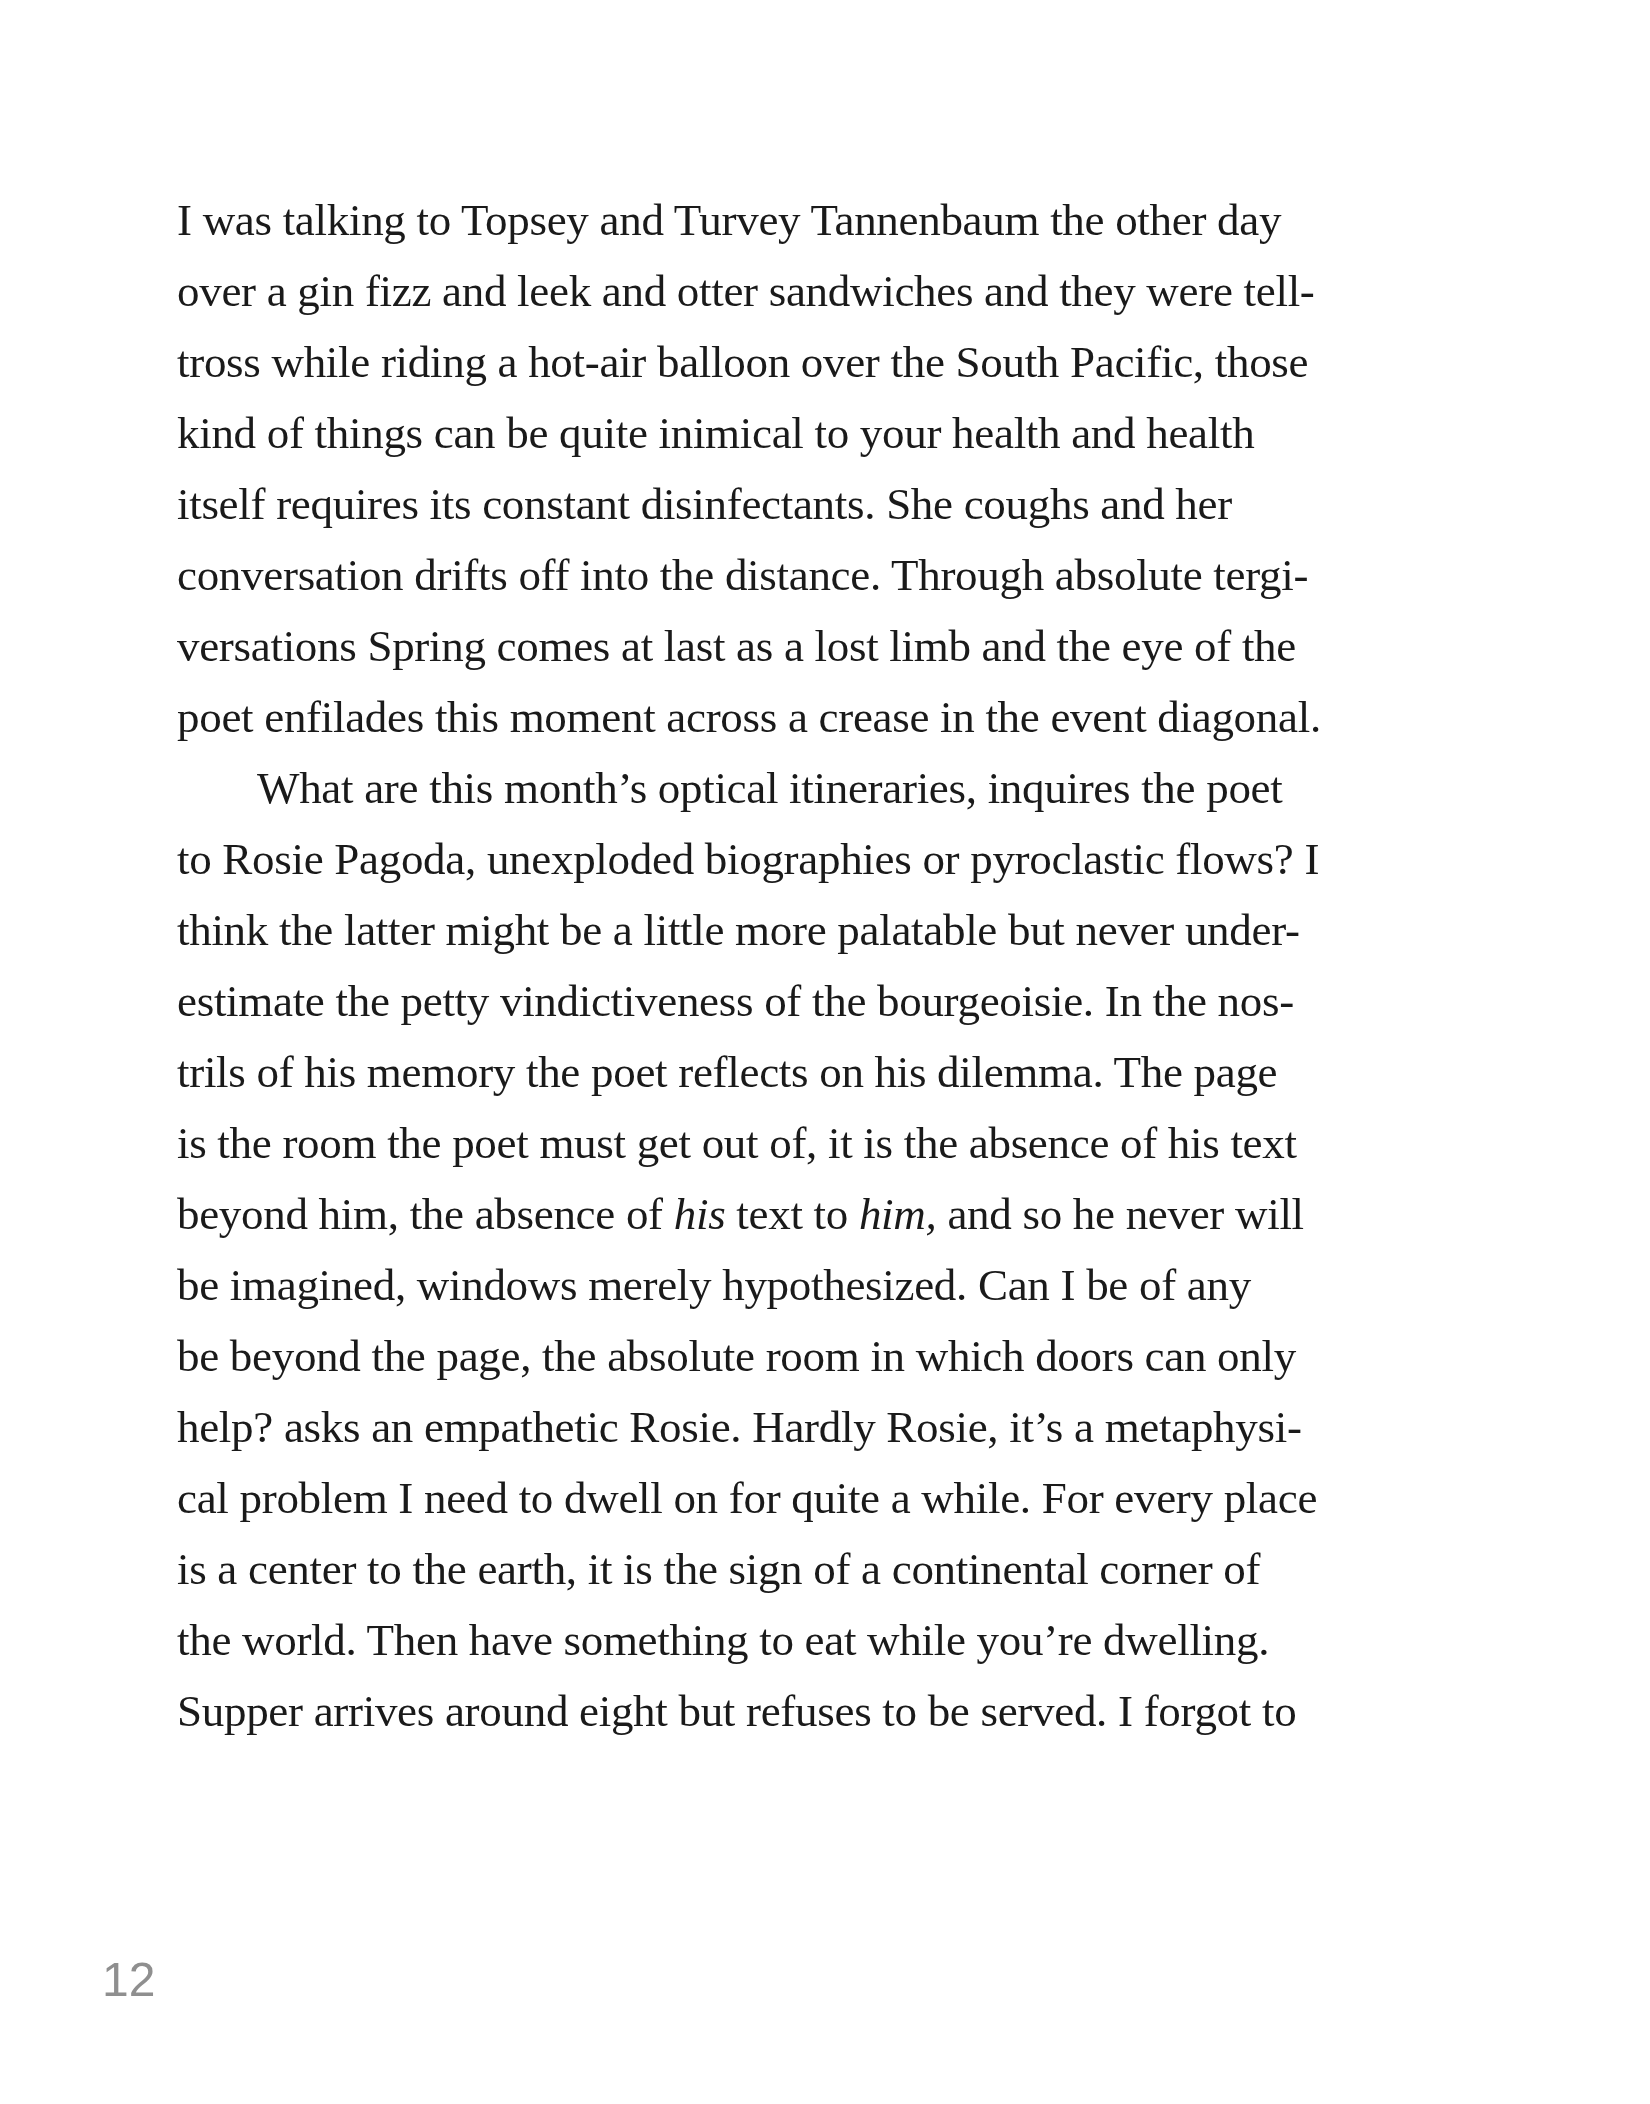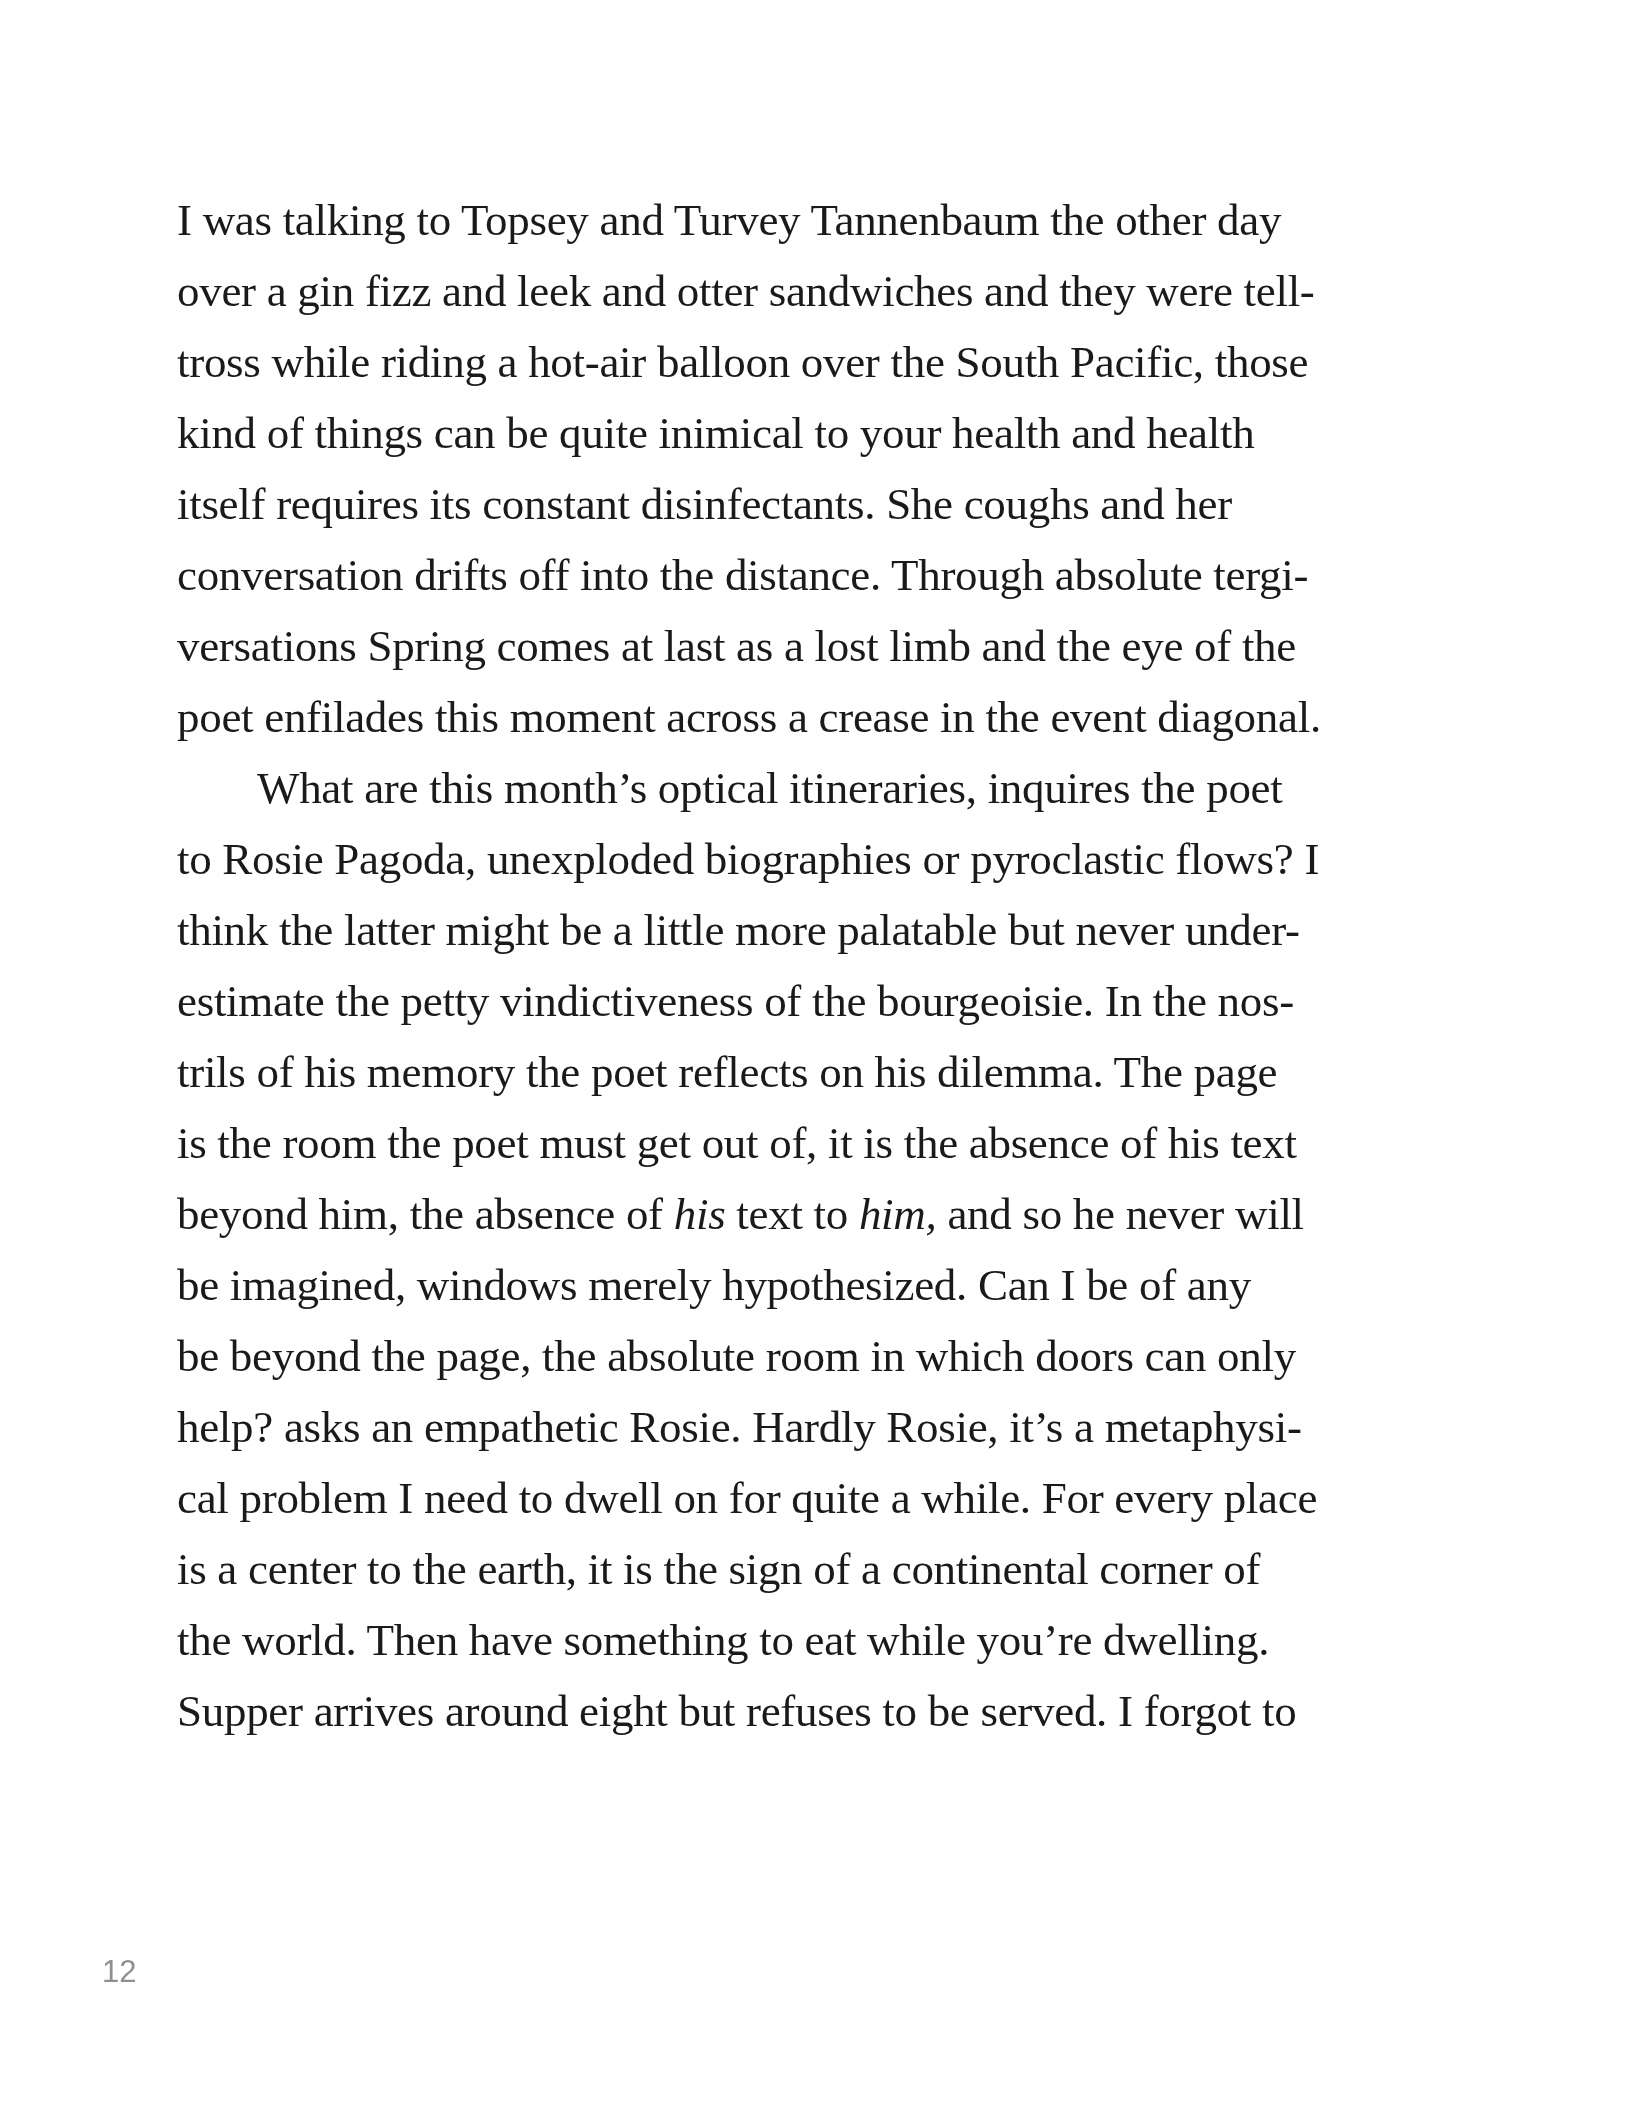--- a/index.html
+++ b/index.html
@@ -34,21 +34,21 @@
     padding-left: 80px;
   }
   .line em {
     font-style: italic;
   }
   .page-number {
     position: absolute;
     left: 102px;
     top: 1956px;
     font-family: "Liberation Sans", "DejaVu Sans", sans-serif;
-    font-size: 31px;
+    font-size: 48px;
     line-height: 1;
     color: #8f8f8f;
   }
 </style>
 </head>
 <body>
 
 <div class="page" style="background: rgb(255, 255, 255);">
   <main class="text-block" style="color: rgb(26, 26, 26);">
       <div class="line"><span>I was talking to Topsey and Turvey Tannenbaum the other day</span></div>

